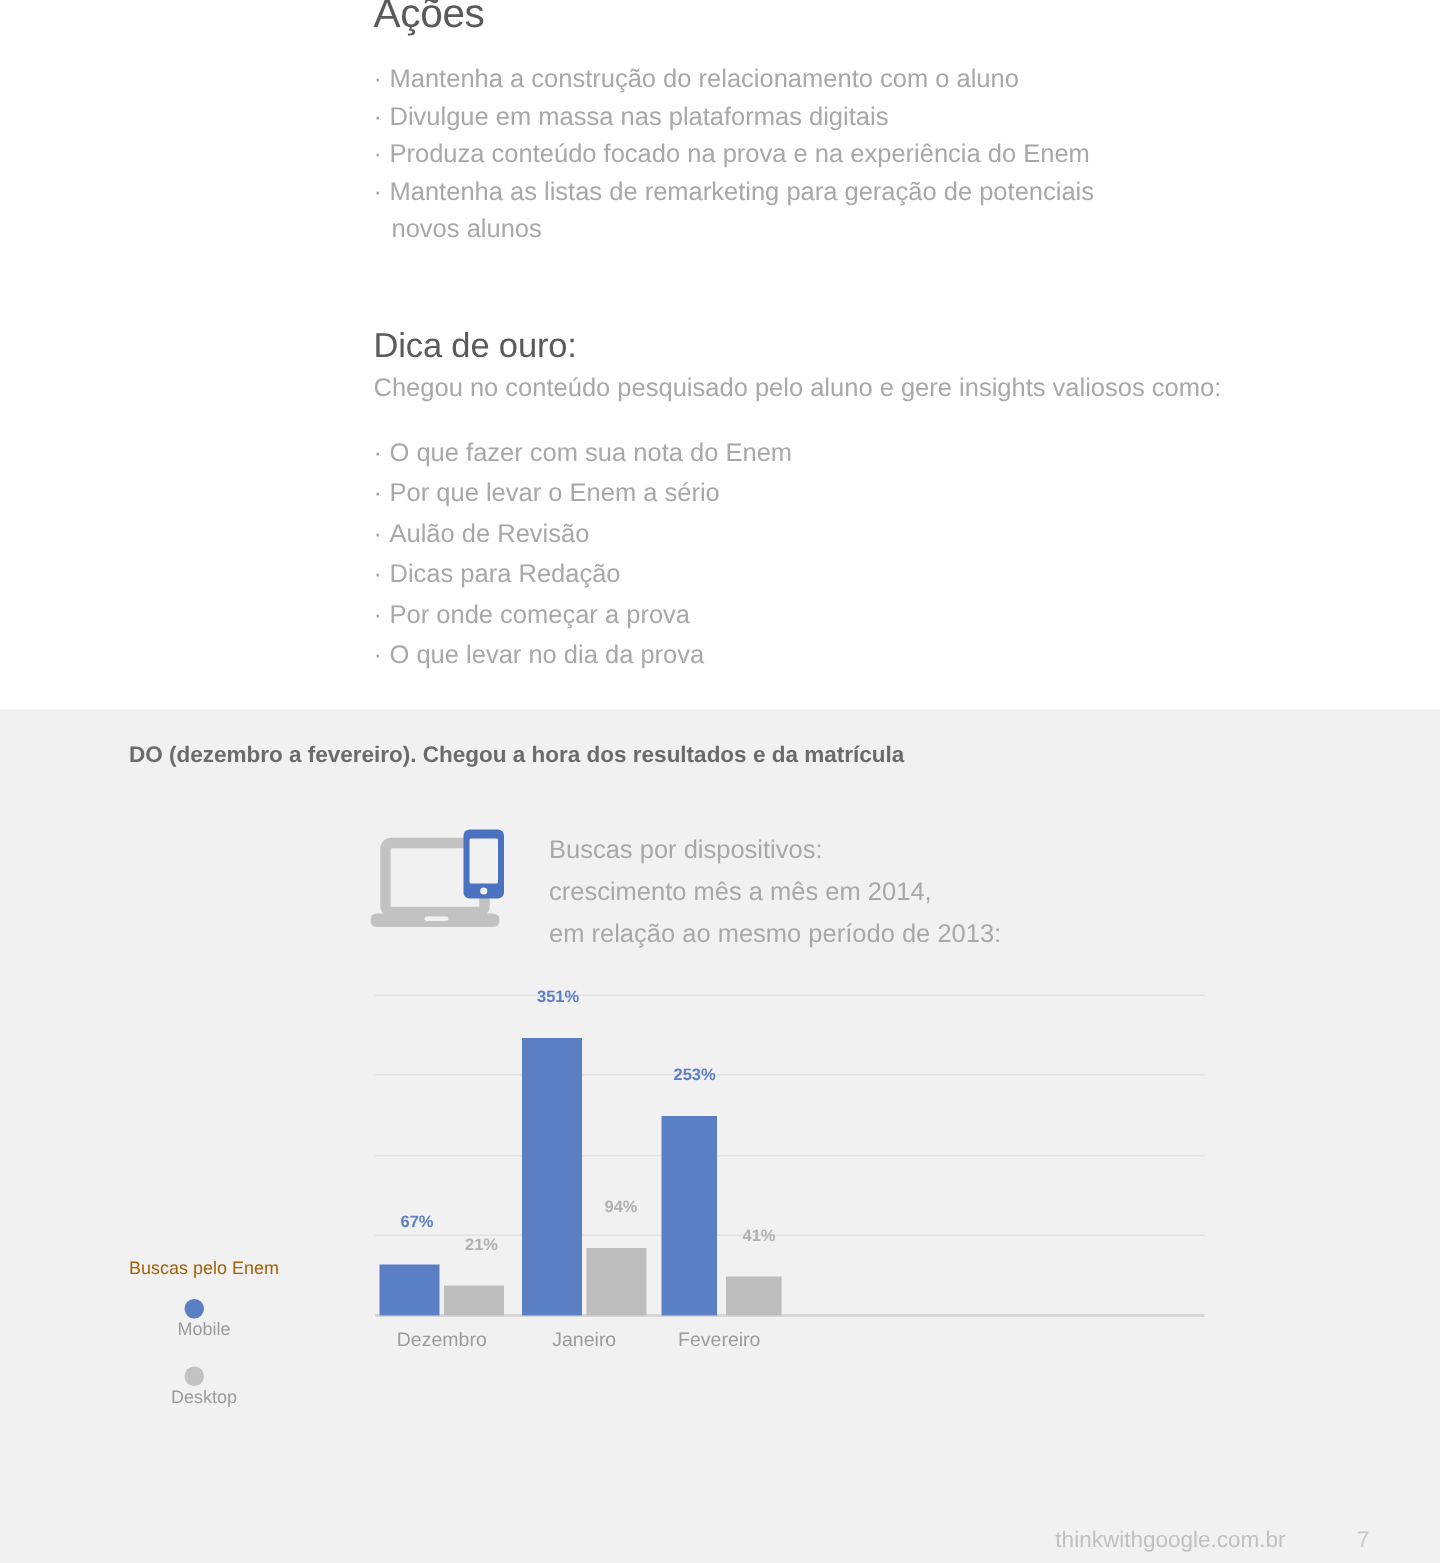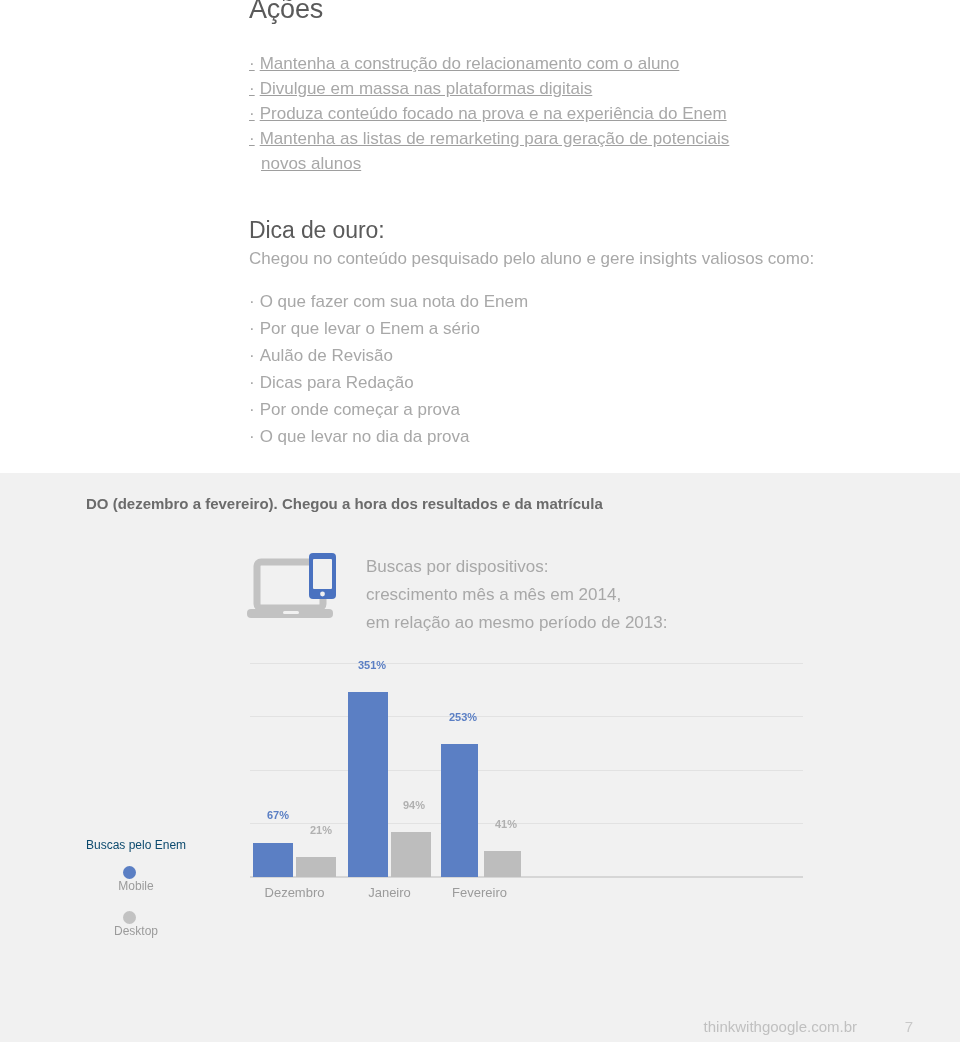--- a/index.html
+++ b/index.html
@@ -44,21 +44,21 @@
   }
   .bullet-list li {
     font-size: 17px;
     line-height: 25px;
     color: #a8a8a8;
     white-space: nowrap;
   }
   .bullet-list li .dot { margin-right: 5px; }
   .bullet-list li.cont { padding-left: 12px; }
 
-  #acoes-list { top: 51px; text-decoration: underline; }
+  #acoes-list { top: 40px; }
 
   .subhead {
     position: absolute;
     left: 249px;
     font-size: 23px;
     font-weight: 400;
     color: #5a5a5a;
     letter-spacing: -0.1px;
   }
   #dica-title { top: 217px; }
@@ -162,21 +162,21 @@
   }
 
   
   .legend {
     position: absolute;
     left: 86px;
     top: 365px;   
   }
   .legend-title {
     font-size: 12px;
-    color: #0c4a6e;
+    color: #a16207;
     margin-bottom: 14px;
     white-space: nowrap;
   }
   .legend-row {
     display: flex;
     align-items: center;
     margin-bottom: 18px;
     flex-direction: column;
   }
   .legend-swatch {

